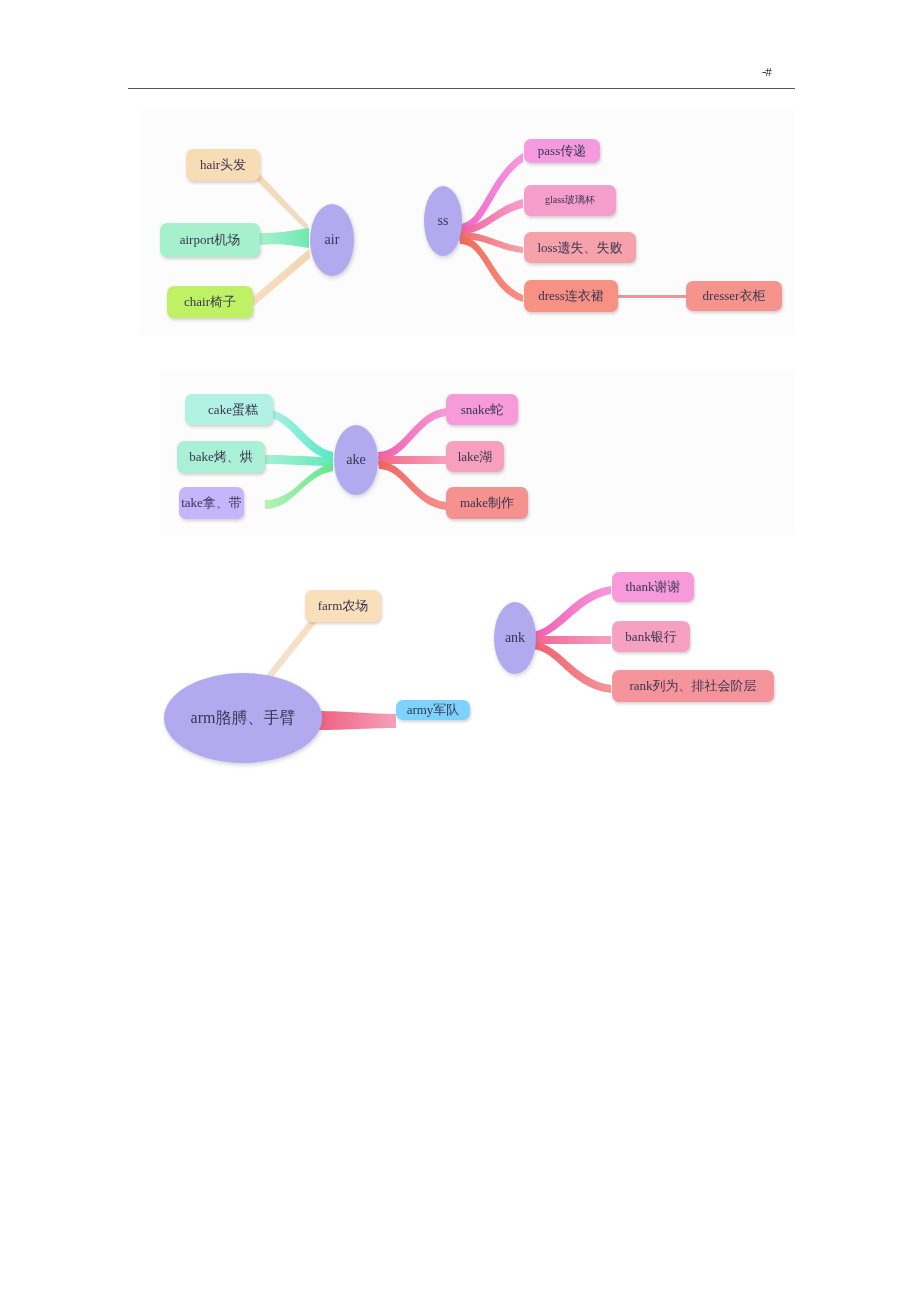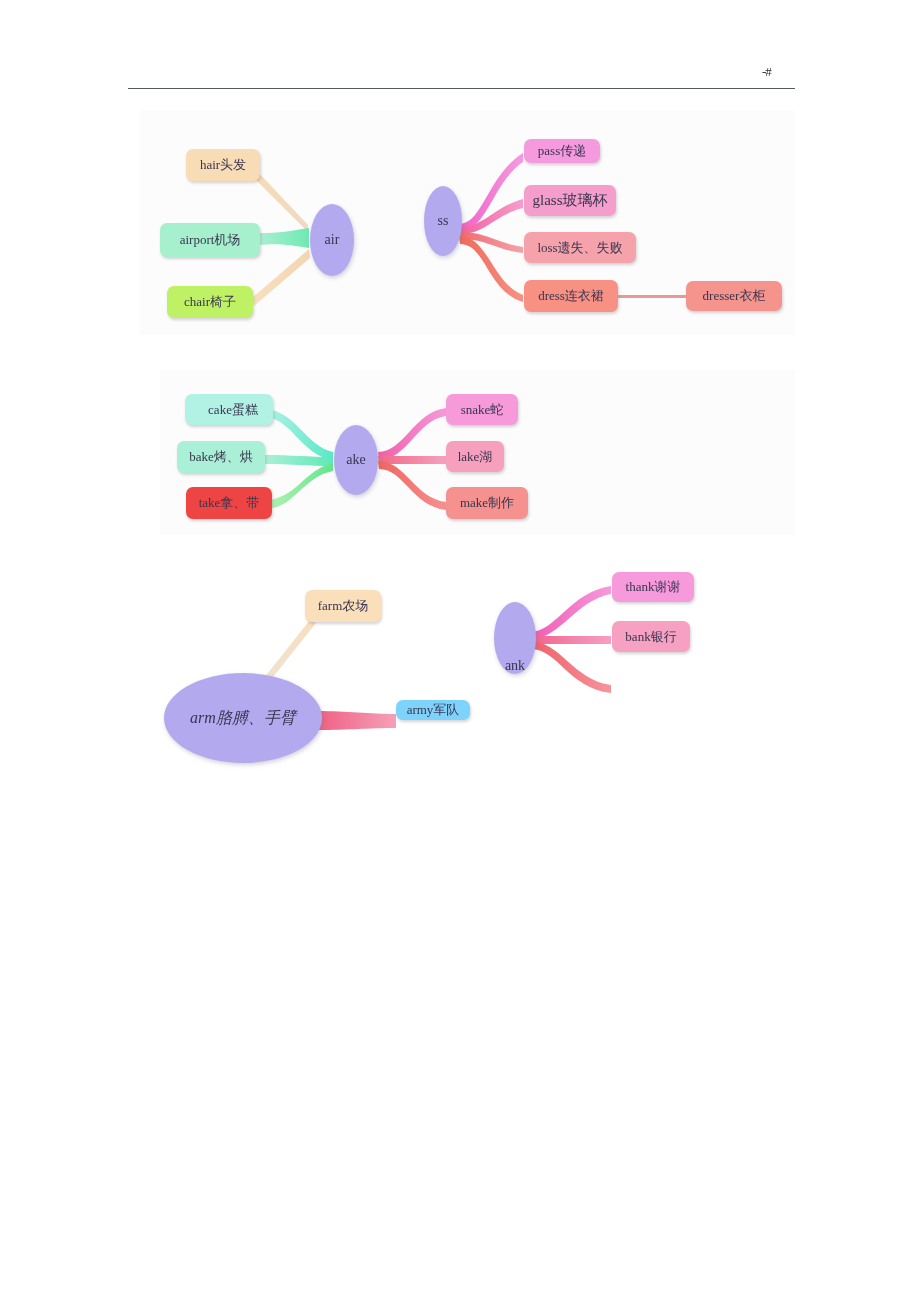--- a/index.html
+++ b/index.html
@@ -177,68 +177,71 @@
   <div class="node ell" style="left:310px;top:204px;width:44px;height:72px;background:#b3a9ef;font-size:14px;">
     <span>air</span>
   </div>
 
   <div class="node ell" style="left:424px;top:186px;width:38px;height:70px;background:#b3a9ef;font-size:14px;">
     <span>ss</span>
   </div>
   <div class="node box" style="left:524px;top:139px;width:76px;height:24px;background:#f69ae0;font-size:13px;">
     <span>pass传递</span>
   </div>
-  <div class="node box" style="left:524px;top:185px;width:92px;height:31px;background:#f59ecb;font-size:15px;">
+  <div class="node box" style="left:524px;top:185px;width:92px;height:31px;background:#f59ecb;font-size:10px;">
     <span>glass玻璃杯</span>
   </div>
   <div class="node box" style="left:524px;top:232px;width:112px;height:31px;background:#f5a2ab;font-size:13px;">
     <span>loss遗失、失败</span>
   </div>
   <div class="node box" style="left:524px;top:280px;width:94px;height:32px;background:#f79184;font-size:13px;">
     <span>dress连衣裙</span>
   </div>
   <div class="node box" style="left:686px;top:281px;width:96px;height:30px;background:#f5948c;font-size:13px;">
     <span>dresser衣柜</span>
   </div>
 
   <div class="node box" style="left:185px;top:394px;width:88px;height:31px;background:#b2f2e5;font-size:13px;padding-left:8px;">
     <span>cake蛋糕</span>
   </div>
   <div class="node box" style="left:177px;top:441px;width:88px;height:32px;background:#aaf0d6;font-size:13px;">
     <span>bake烤、烘</span>
   </div>
-  <div class="node box" style="left:179px;top:487px;width:86px;height:32px;background:#ef4444;font-size:13px;margin-left:7px;">
+  <div class="node box" style="left:179px;top:487px;width:65px;height:32px;background:#c4b5fd;font-size:13px;">
     <span>take拿、带</span>
   </div>
   <div class="node ell" style="left:334px;top:425px;width:44px;height:70px;background:#b3a9ef;font-size:14px;">
     <span>ake</span>
   </div>
   <div class="node box" style="left:446px;top:394px;width:72px;height:31px;background:#f69ad9;font-size:13px;">
     <span>snake蛇</span>
   </div>
   <div class="node box" style="left:446px;top:441px;width:58px;height:31px;background:#f6a0bd;font-size:13px;">
     <span>lake湖</span>
   </div>
   <div class="node box" style="left:446px;top:487px;width:82px;height:32px;background:#f5918f;font-size:13px;">
     <span>make制作</span>
   </div>
 
   <div class="node box" style="left:305px;top:590px;width:76px;height:32px;background:#fadfbb;font-size:13px;">
     <span>farm农场</span>
   </div>
-  <div class="node ell" style="left:164px;top:673px;width:158px;height:90px;background:#b3a9ef;font-size:16px;font-style:italic;">
+  <div class="node ell" style="left:164px;top:673px;width:158px;height:90px;background:#b3a9ef;font-size:16px;">
     <span>arm胳膊、手臂</span>
   </div>
   <div class="node box" style="left:396px;top:700px;width:74px;height:20px;background:#7dd3fc;font-size:13px;">
     <span>army军队</span>
   </div>
 
-  <div class="node ell" style="left:494px;top:602px;width:42px;height:72px;background:#b3a9ef;font-size:14px;align-items:flex-end;">
+  <div class="node ell" style="left:494px;top:602px;width:42px;height:72px;background:#b3a9ef;font-size:14px;">
     <span>ank</span>
   </div>
   <div class="node box" style="left:612px;top:572px;width:82px;height:30px;background:#f69adc;font-size:13px;">
     <span>thank谢谢</span>
   </div>
   <div class="node box" style="left:612px;top:621px;width:78px;height:31px;background:#f6a0c2;font-size:13px;">
     <span>bank银行</span>
   </div>
+  <div class="node box" style="left:612px;top:670px;width:162px;height:32px;background:#f5959b;font-size:13px;">
+    <span>rank列为、排社会阶层</span>
+  </div>
 
 </div>
 
 </body></html>

